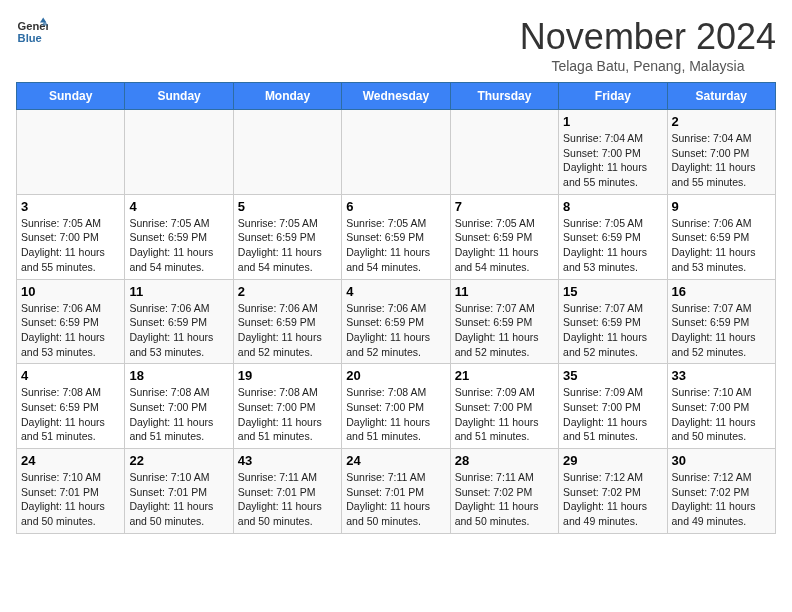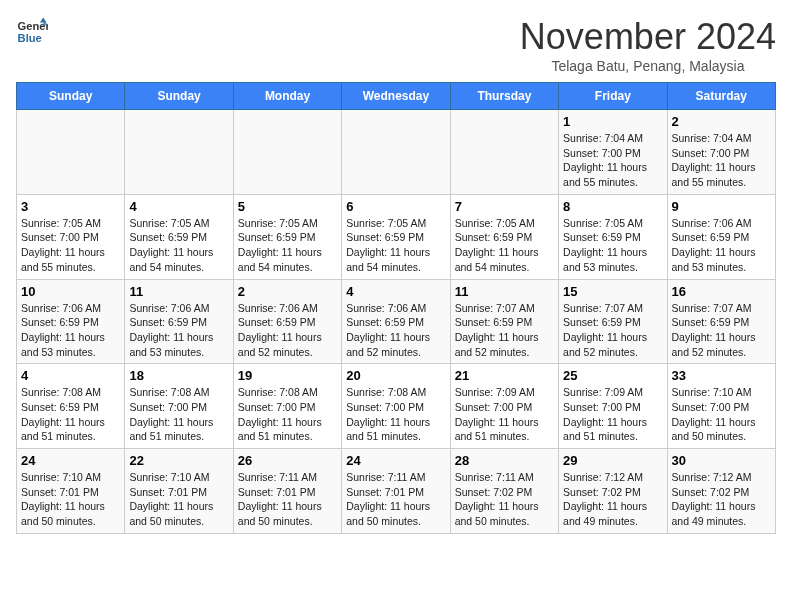--- a/index.html
+++ b/index.html
@@ -198,39 +198,39 @@
         </td>
         <td>
           <div class="day-num">20</div>
           <div class="day-info">Sunrise: 7:08 AM<br>Sunset: 7:00 PM<br>Daylight: 11 hours and 51 minutes.</div>
         </td>
         <td>
           <div class="day-num">21</div>
           <div class="day-info">Sunrise: 7:09 AM<br>Sunset: 7:00 PM<br>Daylight: 11 hours and 51 minutes.</div>
         </td>
         <td>
-          <div class="day-num">25</div>
+          <div class="day-num">35</div>
           <div class="day-info">Sunrise: 7:09 AM<br>Sunset: 7:00 PM<br>Daylight: 11 hours and 51 minutes.</div>
         </td>
         <td>
           <div class="day-num">33</div>
           <div class="day-info">Sunrise: 7:10 AM<br>Sunset: 7:00 PM<br>Daylight: 11 hours and 50 minutes.</div>
         </td>
       </tr>
       <tr>
         <td>
           <div class="day-num">24</div>
           <div class="day-info">Sunrise: 7:10 AM<br>Sunset: 7:01 PM<br>Daylight: 11 hours and 50 minutes.</div>
         </td>
         <td>
           <div class="day-num">22</div>
           <div class="day-info">Sunrise: 7:10 AM<br>Sunset: 7:01 PM<br>Daylight: 11 hours and 50 minutes.</div>
         </td>
         <td>
-          <div class="day-num">26</div>
+          <div class="day-num">43</div>
           <div class="day-info">Sunrise: 7:11 AM<br>Sunset: 7:01 PM<br>Daylight: 11 hours and 50 minutes.</div>
         </td>
         <td>
           <div class="day-num">24</div>
           <div class="day-info">Sunrise: 7:11 AM<br>Sunset: 7:01 PM<br>Daylight: 11 hours and 50 minutes.</div>
         </td>
         <td>
           <div class="day-num">28</div>
           <div class="day-info">Sunrise: 7:11 AM<br>Sunset: 7:02 PM<br>Daylight: 11 hours and 50 minutes.</div>
         </td>

